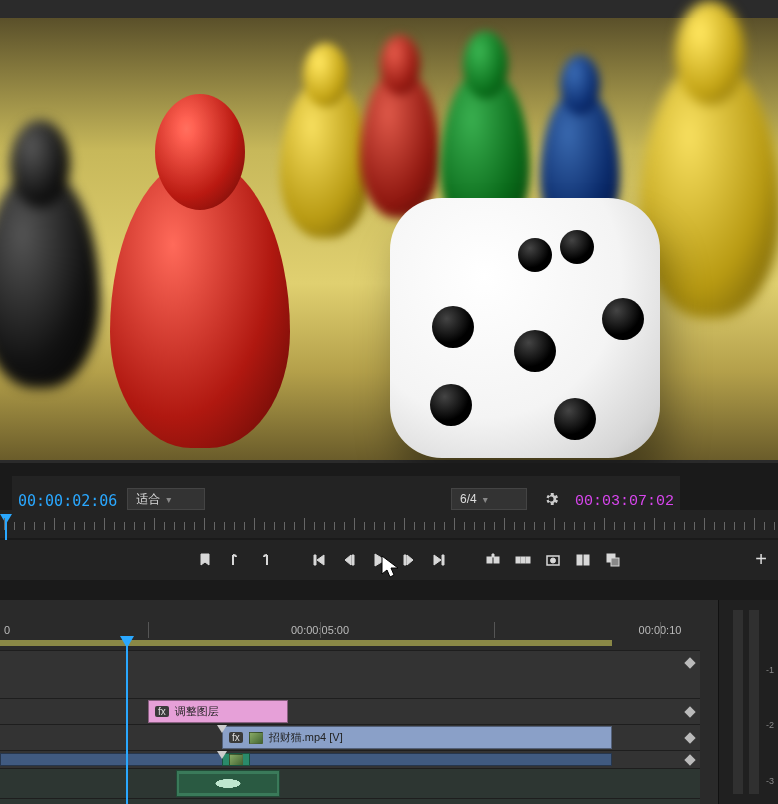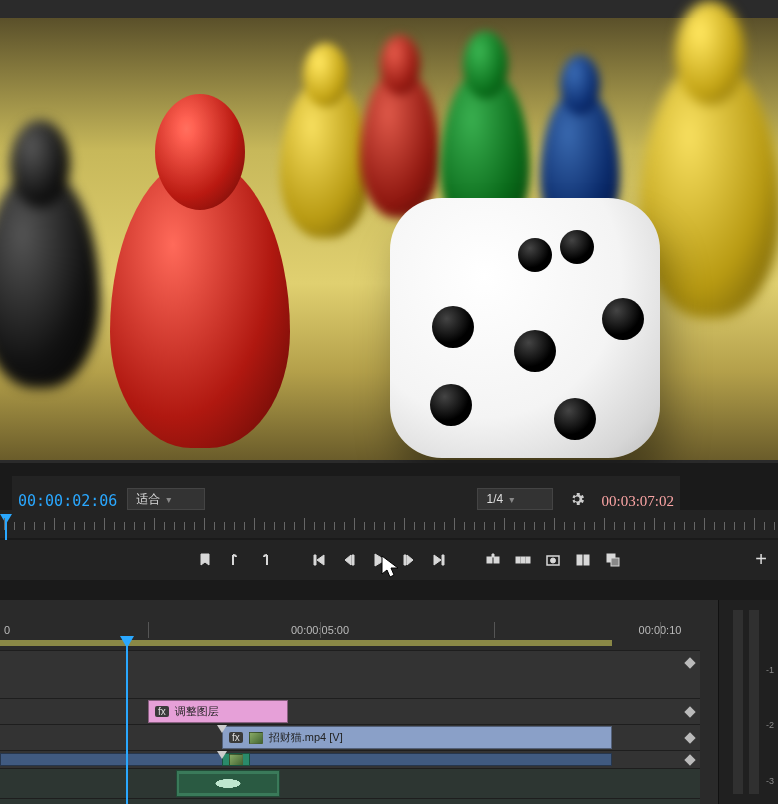--- a/index.html
+++ b/index.html
@@ -88,21 +88,21 @@
   .combo{
     display:flex; align-items:center; gap:6px;
     background:#333; border:1px solid #444;
     height:22px; padding:0 8px; color:#ddd; font-size:12px;
     position:relative;
   }
   .combo .chev{font-size:10px;color:#888;}
   #fit-combo{width:78px;margin-top:24px;}
   #res-combo{width:76px; margin-left:auto;}
   #wrench{margin:0 6px;}
-  #dur-tc{ color:#fca5a5; font-family:Liberation Serif, serif; font-size:15px;}
+  #dur-tc{ color:#d946ef; font-family:Liberation Mono, monospace; font-size:15px;}
 
   
   #mini-ruler{
     position:absolute; left:0; top:510px; width:778px; height:28px;
     background:#232323;
   }
   #mini-ruler .tick{
     position:absolute; top:12px; width:1px; height:8px; background:#666;
   }
   #mini-playhead{
@@ -262,21 +262,21 @@
 
 <div id="info-row">
   <span id="cur-tc">00:00:02:06</span>
 
   <div class="combo" id="fit-combo">
     <span>适合</span>
     <span class="chev">▾</span>
   </div>
 
   <div class="combo" id="res-combo">
-    <span>1/4</span>
+    <span>6/4</span>
     <span class="chev">▾</span>
   </div>
 
   <span id="wrench">
     <svg width="16" height="16" viewBox="0 0 16 16">
         <path fill="#ccc" d="M14.7 9.2l-1.6-.5c.1-.5.1-.9 0-1.4l1.6-.5c.2-.1.3-.3.2-.5l-1-2c-.1-.2-.3-.3-.5-.2l-1.5.8c-.4-.3-.8-.6-1.2-.8l.1-1.7c0-.2-.2-.4-.4-.4H8.1c-.2 0-.4.2-.4.4l.1 1.7c-.5.2-.9.4-1.2.8l-1.5-.8c-.2-.1-.4 0-.5.2l-1 2c-.1.2 0 .4.2.5l1.6.5c-.1.5-.1.9 0 1.4l-1.6.5c-.2.1-.3.3-.2.5l1 2c.1.2.3.3.5.2l1.5-.8c.4.3.8.6 1.2.8l-.1 1.7c0 .2.2.4.4.4h2.3c.2 0 .4-.2.4-.4l-.1-1.7c.5-.2.9-.4 1.2-.8l1.5.8c.2.1.4 0 .5-.2l1-2c.1-.2 0-.4-.2-.5zM8 10.5A2.5 2.5 0 118 5.5a2.5 2.5 0 010 5z"></path>
       </svg>
   </span>
 
   <span id="dur-tc">00:03:07:02</span>

